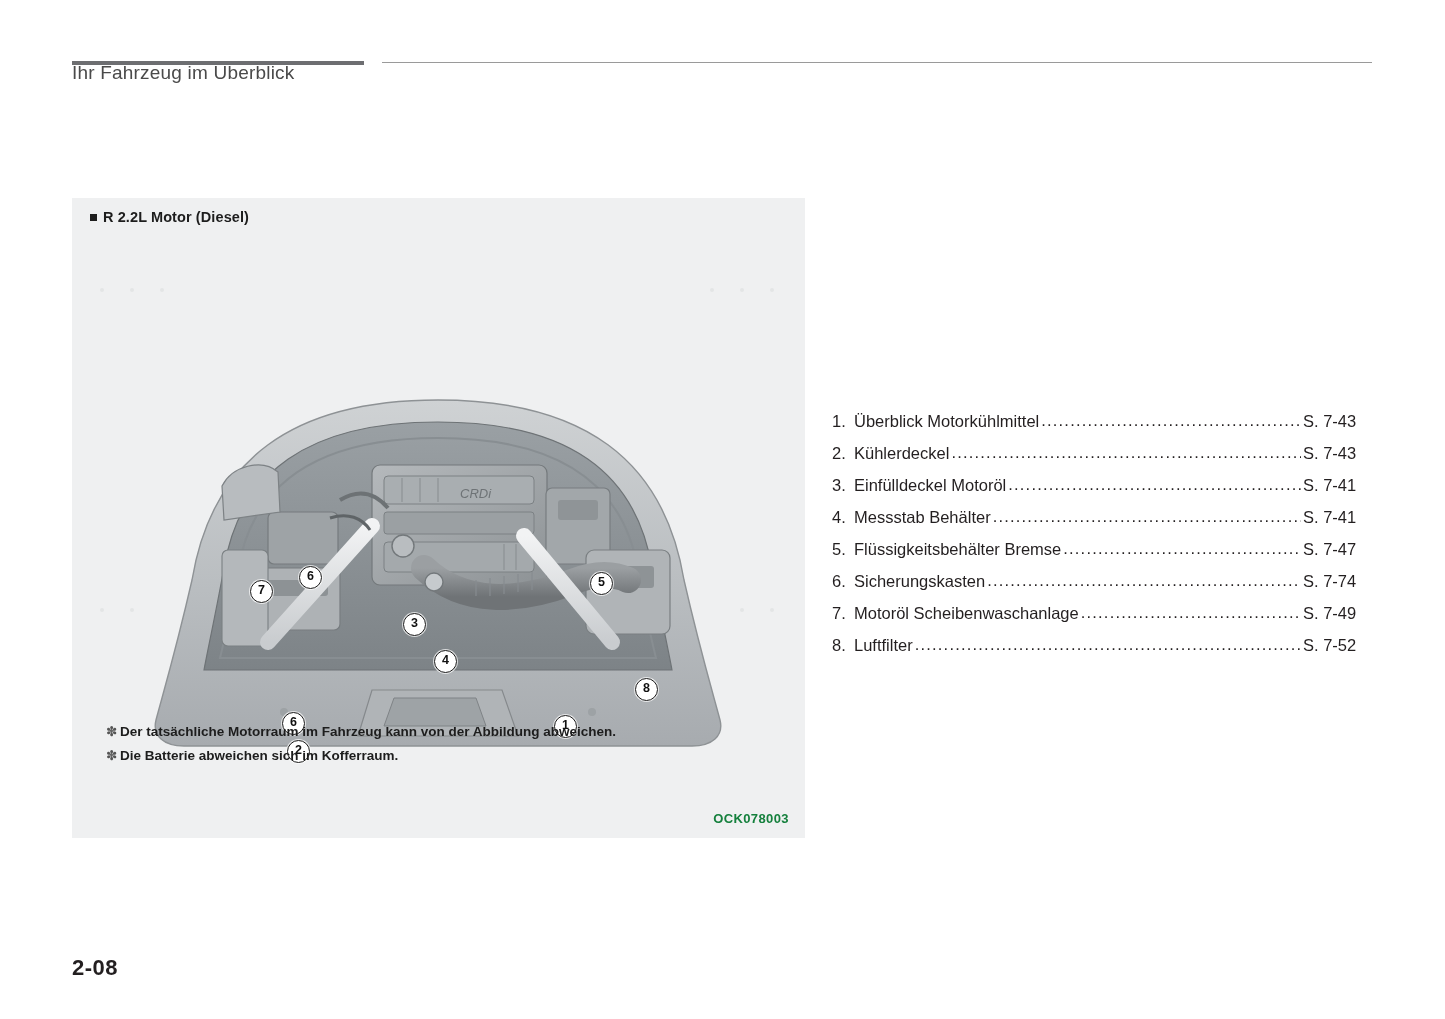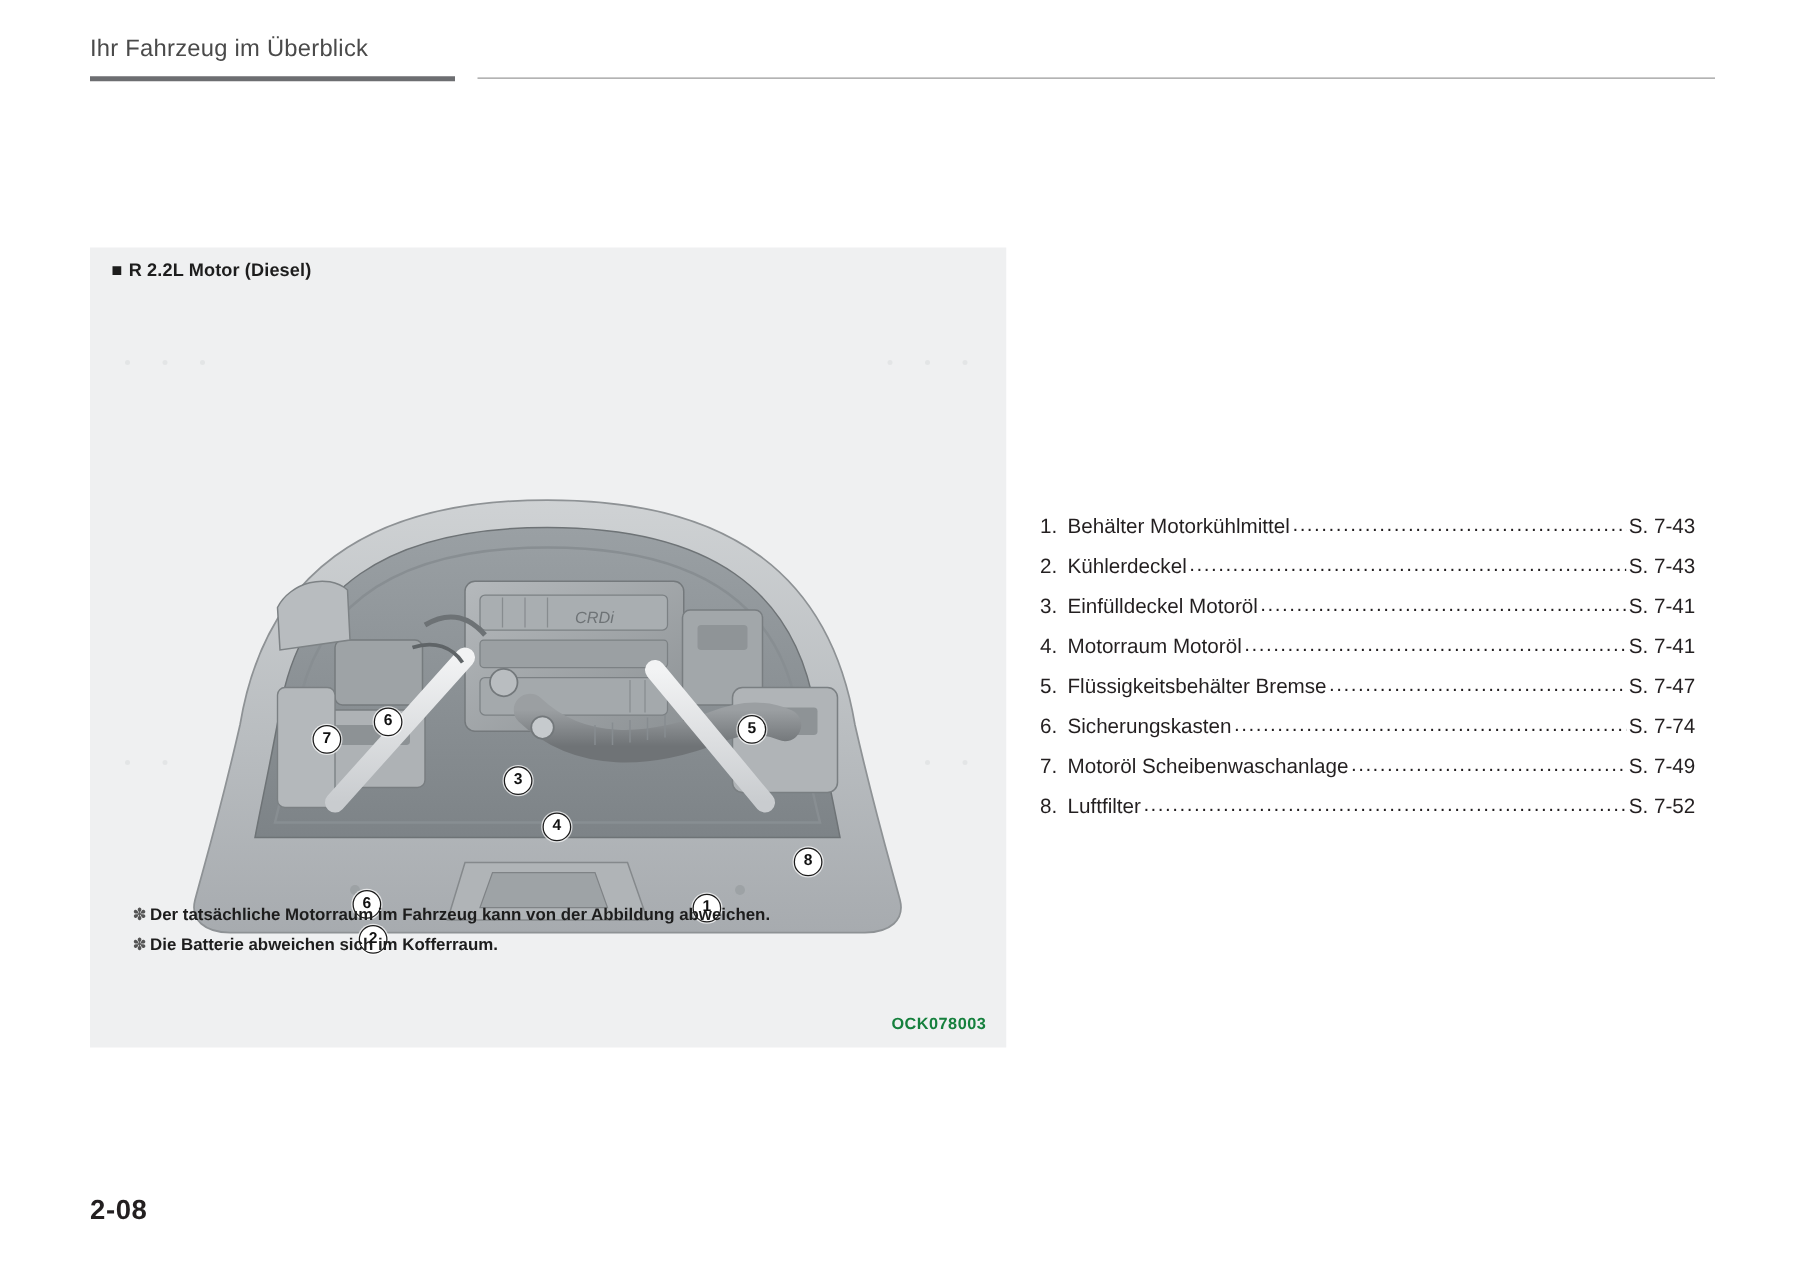--- a/index.html
+++ b/index.html
@@ -23,20 +23,21 @@
     top: 28px;
     width: 1300px;
     height: 44px;
   }
   .header-title {
     font-size: 19px;
     color: #4a4a4a;
     letter-spacing: 0.2px;
     line-height: 24px;
     white-space: nowrap;
+    margin-top: 33px;
   }
   .header-rule-thick {
     position: absolute;
     left: 0;
     top: 33px;
     width: 292px;
     height: 4px;
     background: #6d6e71;
   }
   .header-rule-thin {
@@ -314,42 +315,42 @@
     </div>
   </div>
 
   <div class="figure-code">OCK078003</div>
 </div>
 
 <div class="legend">
 
   <div class="legend-row">
     <span class="legend-num">1.</span>
-    <span class="legend-label">Behälter Motorkühlmittel</span>
+    <span class="legend-label">Überblick Motorkühlmittel</span>
     <span class="legend-dots">.........................................................................................</span>
     <span class="legend-page">S. 7-43</span>
   </div>
 
   <div class="legend-row">
     <span class="legend-num">2.</span>
     <span class="legend-label">Kühlerdeckel</span>
     <span class="legend-dots">.........................................................................................</span>
     <span class="legend-page">S. 7-43</span>
   </div>
 
   <div class="legend-row">
     <span class="legend-num">3.</span>
     <span class="legend-label">Einfülldeckel Motoröl</span>
     <span class="legend-dots">.........................................................................................</span>
     <span class="legend-page">S. 7-41</span>
   </div>
 
   <div class="legend-row">
     <span class="legend-num">4.</span>
-    <span class="legend-label">Motorraum Motoröl</span>
+    <span class="legend-label">Messstab Behälter</span>
     <span class="legend-dots">.........................................................................................</span>
     <span class="legend-page">S. 7-41</span>
   </div>
 
   <div class="legend-row">
     <span class="legend-num">5.</span>
     <span class="legend-label">Flüssigkeitsbehälter Bremse</span>
     <span class="legend-dots">.........................................................................................</span>
     <span class="legend-page">S. 7-47</span>
   </div>

